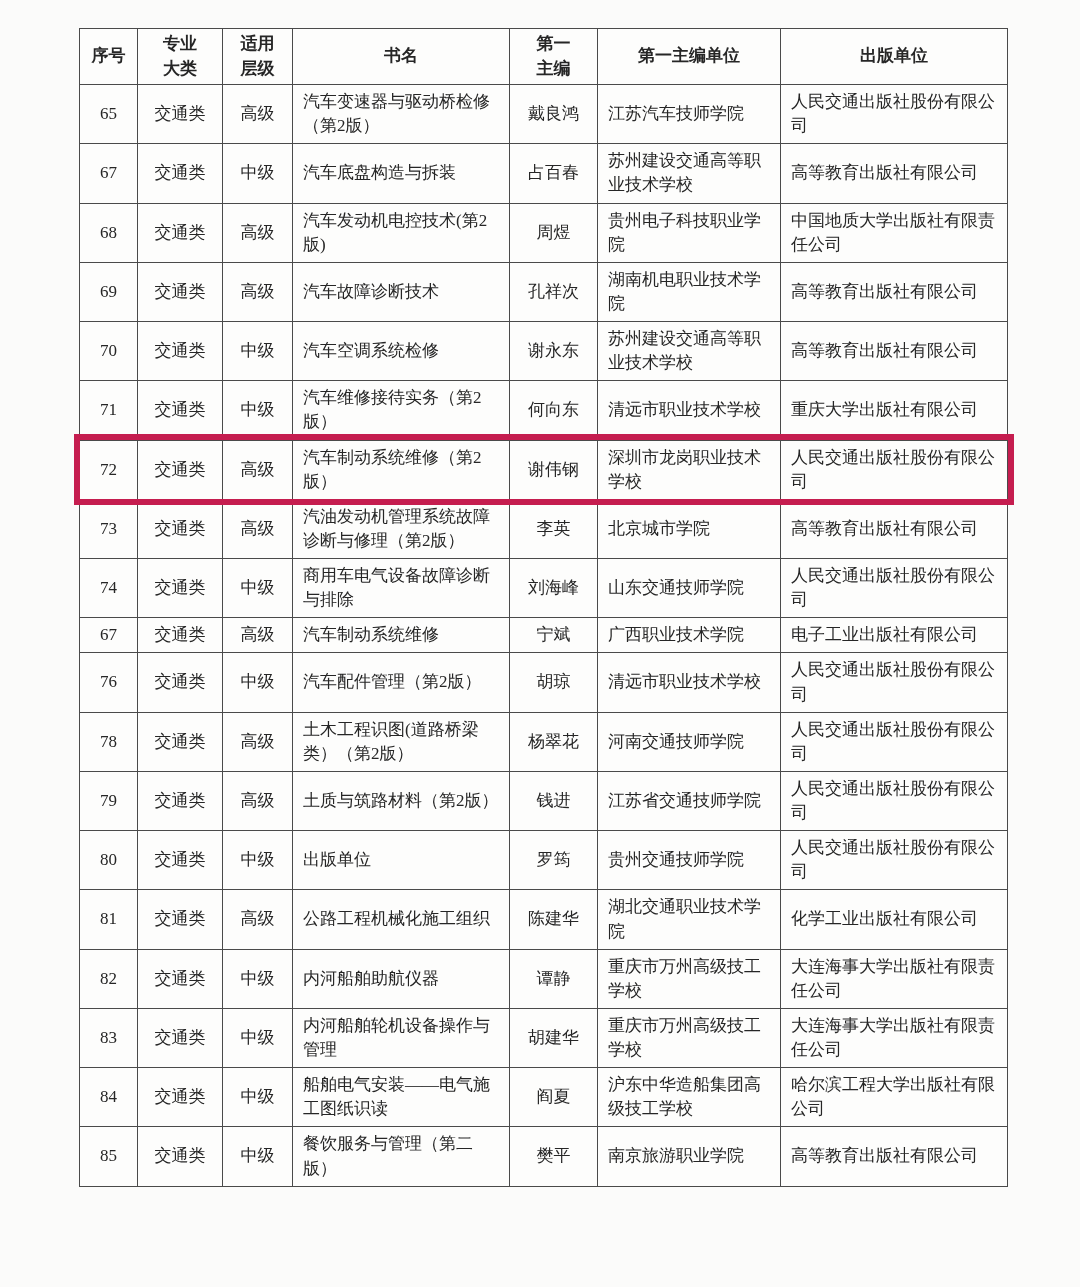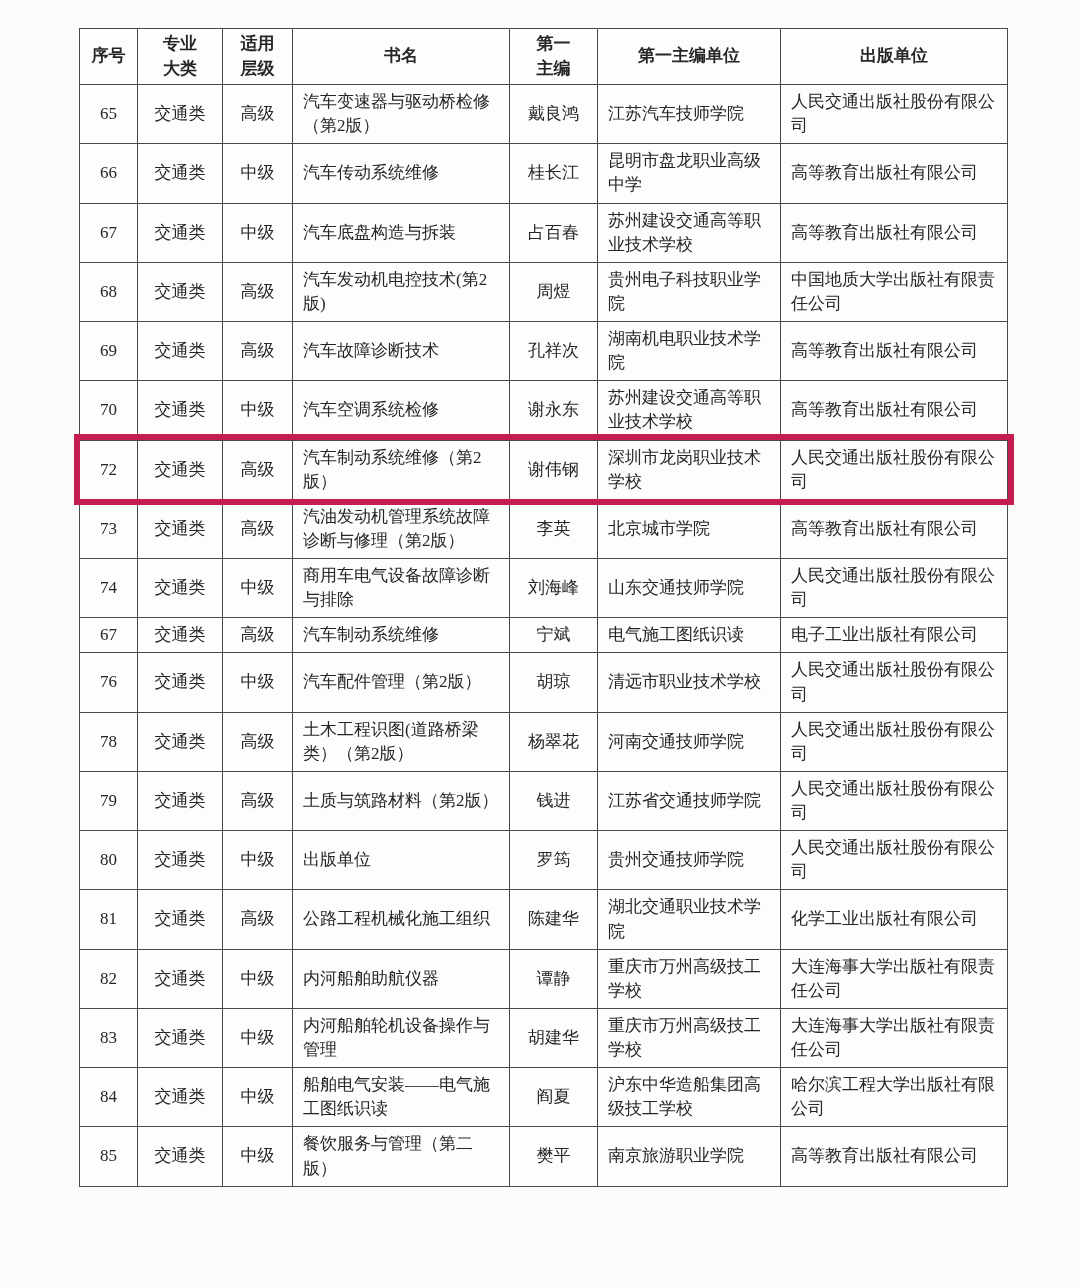--- a/index.html
+++ b/index.html
@@ -80,29 +80,20 @@
           <tr>
             <td class="center">65</td>
             <td class="center">交通类</td>
             <td class="center">高级</td>
             <td class="left">汽车变速器与驱动桥检修（第2版）</td>
             <td class="center">戴良鸿</td>
             <td class="left">江苏汽车技师学院</td>
             <td class="left">人民交通出版社股份有限公司</td>
           </tr>
           <tr>
-            <td class="center">66</td>
-            <td class="center">交通类</td>
-            <td class="center">中级</td>
-            <td class="left">汽车传动系统维修</td>
-            <td class="center">桂长江</td>
-            <td class="left">昆明市盘龙职业高级中学</td>
-            <td class="left">高等教育出版社有限公司</td>
-          </tr>
-          <tr>
             <td class="center">67</td>
             <td class="center">交通类</td>
             <td class="center">中级</td>
             <td class="left">汽车底盘构造与拆装</td>
             <td class="center">占百春</td>
             <td class="left">苏州建设交通高等职业技术学校</td>
             <td class="left">高等教育出版社有限公司</td>
           </tr>
           <tr>
             <td class="center">68</td>
@@ -124,20 +115,29 @@
           </tr>
           <tr>
             <td class="center">70</td>
             <td class="center">交通类</td>
             <td class="center">中级</td>
             <td class="left">汽车空调系统检修</td>
             <td class="center">谢永东</td>
             <td class="left">苏州建设交通高等职业技术学校</td>
             <td class="left">高等教育出版社有限公司</td>
           </tr>
+          <tr>
+            <td class="center">71</td>
+            <td class="center">交通类</td>
+            <td class="center">中级</td>
+            <td class="left">汽车维修接待实务（第2版）</td>
+            <td class="center">何向东</td>
+            <td class="left">清远市职业技术学校</td>
+            <td class="left">重庆大学出版社有限公司</td>
+          </tr>
           <tr class="hl">
             <td class="center">72</td>
             <td class="center">交通类</td>
             <td class="center">高级</td>
             <td class="left">汽车制动系统维修（第2版）</td>
             <td class="center">谢伟钢</td>
             <td class="left">深圳市龙岗职业技术学校</td>
             <td class="left">人民交通出版社股份有限公司</td>
           </tr>
           <tr>
@@ -157,21 +157,21 @@
             <td class="center">刘海峰</td>
             <td class="left">山东交通技师学院</td>
             <td class="left">人民交通出版社股份有限公司</td>
           </tr>
           <tr>
             <td class="center">67</td>
             <td class="center">交通类</td>
             <td class="center">高级</td>
             <td class="left">汽车制动系统维修</td>
             <td class="center">宁斌</td>
-            <td class="left">电气施工图纸识读</td>
+            <td class="left">广西职业技术学院</td>
             <td class="left">电子工业出版社有限公司</td>
           </tr>
           <tr>
             <td class="center">76</td>
             <td class="center">交通类</td>
             <td class="center">中级</td>
             <td class="left">汽车配件管理（第2版）</td>
             <td class="center">胡琼</td>
             <td class="left">清远市职业技术学校</td>
             <td class="left">人民交通出版社股份有限公司</td>

